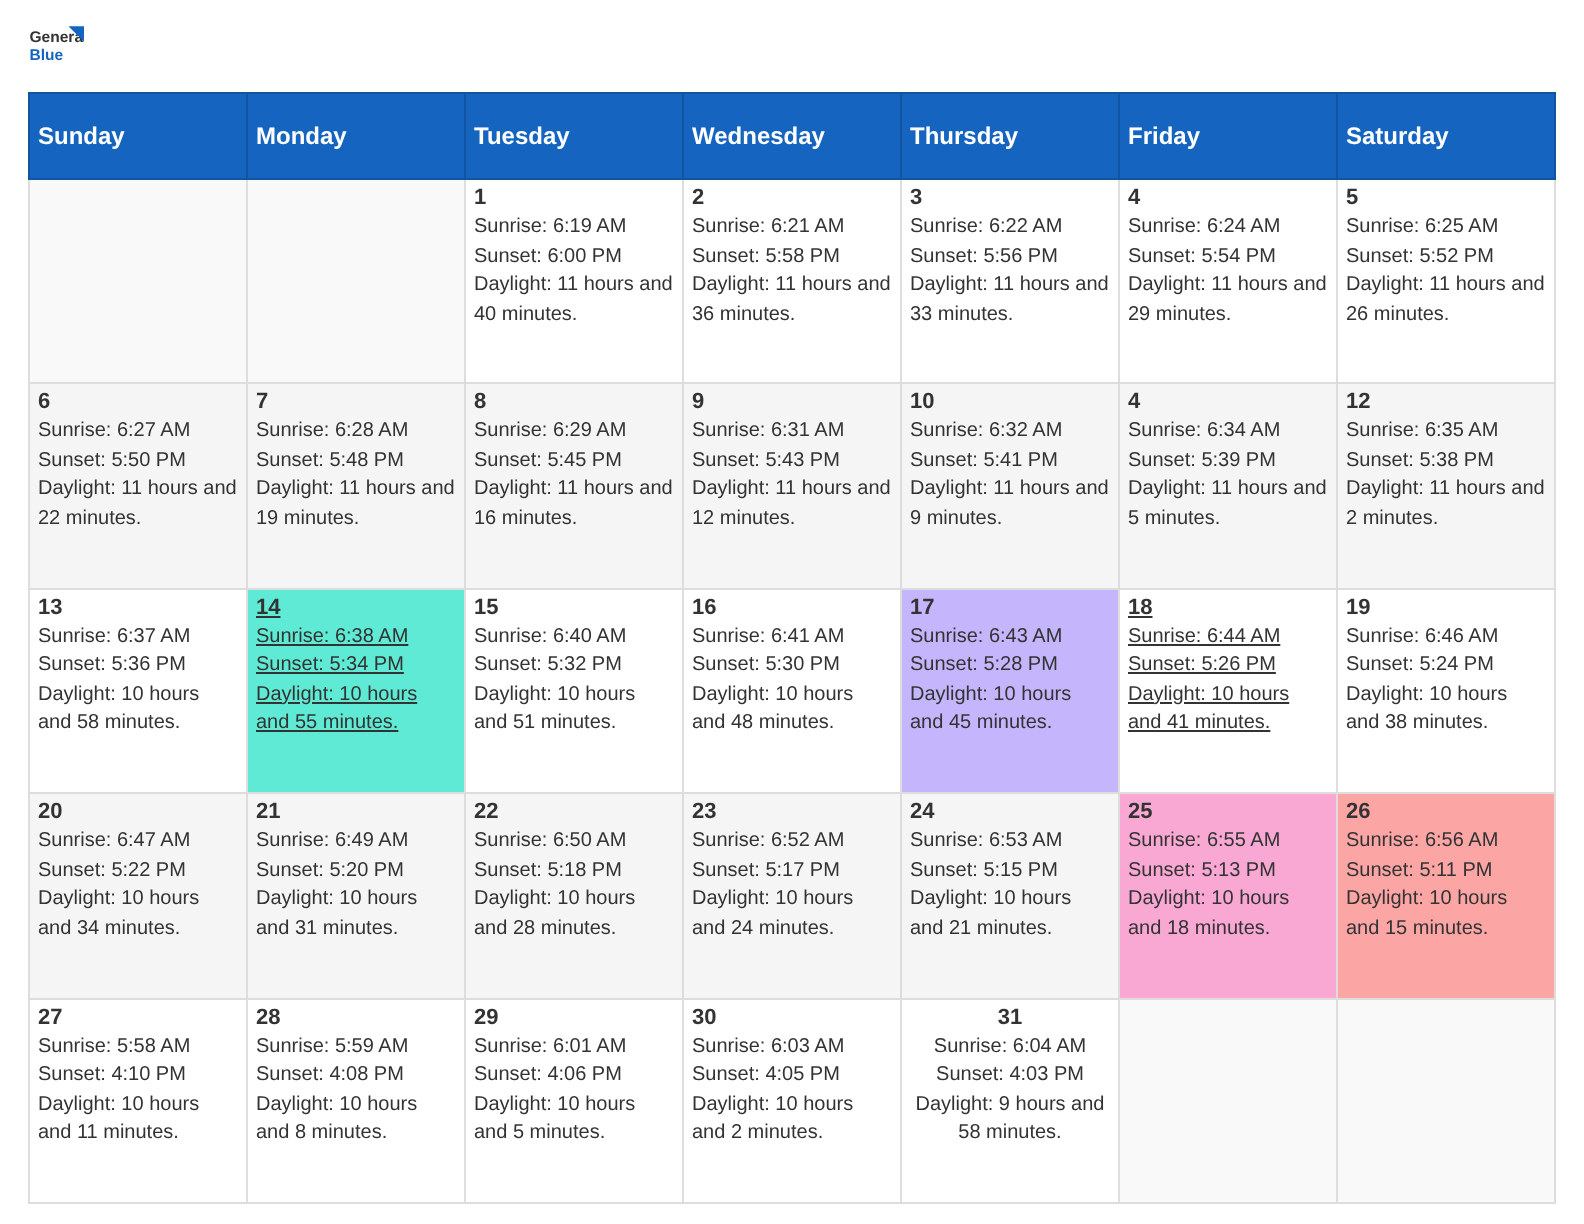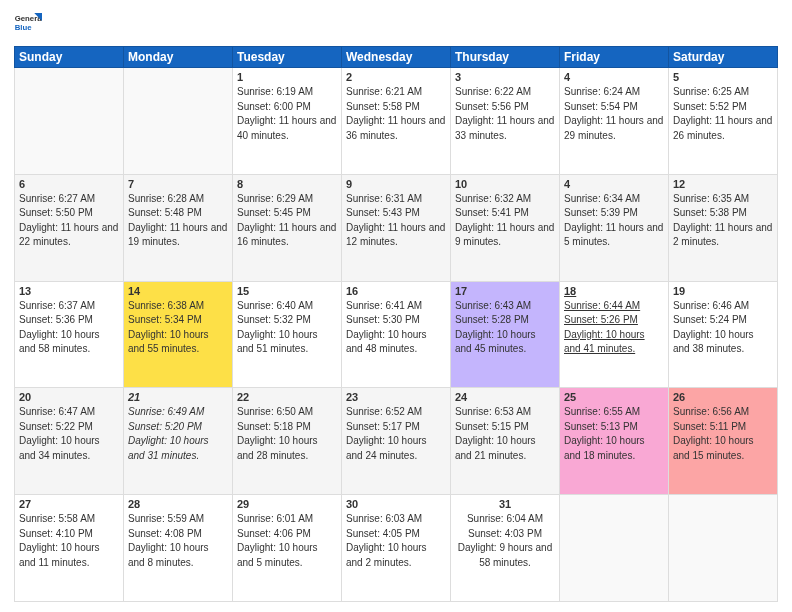--- a/index.html
+++ b/index.html
@@ -50,21 +50,21 @@
       border: 1px solid #ccc;
       border-collapse: collapse;
       width: 100%;
       table-layout: fixed;
     }
     .calendar th {
       background: #1565c0;
       color: #fff;
       font-size: 12px;
       font-weight: bold;
-      padding: 3px 4px;
+      padding: 14px 4px;
       text-align: left;
       border: 1px solid #1254a0;
     }
     .calendar td {
       vertical-align: top;
       border: 1px solid #ddd;
       padding: 3px 4px;
       font-size: 9.5px;
       color: #333;
       height: 88px;
@@ -174,21 +174,21 @@
           <td style="background: rgb(245, 245, 245);">
             <span class="day-number">12</span>
             <div class="day-info">Sunrise: 6:35 AM<br>Sunset: 5:38 PM<br>Daylight: 11 hours and 2 minutes.</div>
           </td>
         </tr>
         <tr>
           <td style="background: rgb(255, 255, 255);">
             <span class="day-number">13</span>
             <div class="day-info">Sunrise: 6:37 AM<br>Sunset: 5:36 PM<br>Daylight: 10 hours and 58 minutes.</div>
           </td>
-          <td style="background: #fde047;">
+          <td style="background: #5eead4; text-decoration: underline;">
             <span class="day-number">14</span>
             <div class="day-info">Sunrise: 6:38 AM<br>Sunset: 5:34 PM<br>Daylight: 10 hours and 55 minutes.</div>
           </td>
           <td style="background: rgb(255, 255, 255);">
             <span class="day-number">15</span>
             <div class="day-info">Sunrise: 6:40 AM<br>Sunset: 5:32 PM<br>Daylight: 10 hours and 51 minutes.</div>
           </td>
           <td style="background: rgb(255, 255, 255);">
             <span class="day-number">16</span>
             <div class="day-info">Sunrise: 6:41 AM<br>Sunset: 5:30 PM<br>Daylight: 10 hours and 48 minutes.</div>
@@ -204,21 +204,21 @@
           <td style="background: rgb(255, 255, 255);">
             <span class="day-number">19</span>
             <div class="day-info">Sunrise: 6:46 AM<br>Sunset: 5:24 PM<br>Daylight: 10 hours and 38 minutes.</div>
           </td>
         </tr>
         <tr>
           <td style="background: rgb(245, 245, 245);">
             <span class="day-number">20</span>
             <div class="day-info">Sunrise: 6:47 AM<br>Sunset: 5:22 PM<br>Daylight: 10 hours and 34 minutes.</div>
           </td>
-          <td style="background: rgb(245, 245, 245); font-style: italic;">
+          <td style="background: rgb(245, 245, 245);">
             <span class="day-number">21</span>
             <div class="day-info">Sunrise: 6:49 AM<br>Sunset: 5:20 PM<br>Daylight: 10 hours and 31 minutes.</div>
           </td>
           <td style="background: rgb(245, 245, 245);">
             <span class="day-number">22</span>
             <div class="day-info">Sunrise: 6:50 AM<br>Sunset: 5:18 PM<br>Daylight: 10 hours and 28 minutes.</div>
           </td>
           <td style="background: rgb(245, 245, 245);">
             <span class="day-number">23</span>
             <div class="day-info">Sunrise: 6:52 AM<br>Sunset: 5:17 PM<br>Daylight: 10 hours and 24 minutes.</div>

